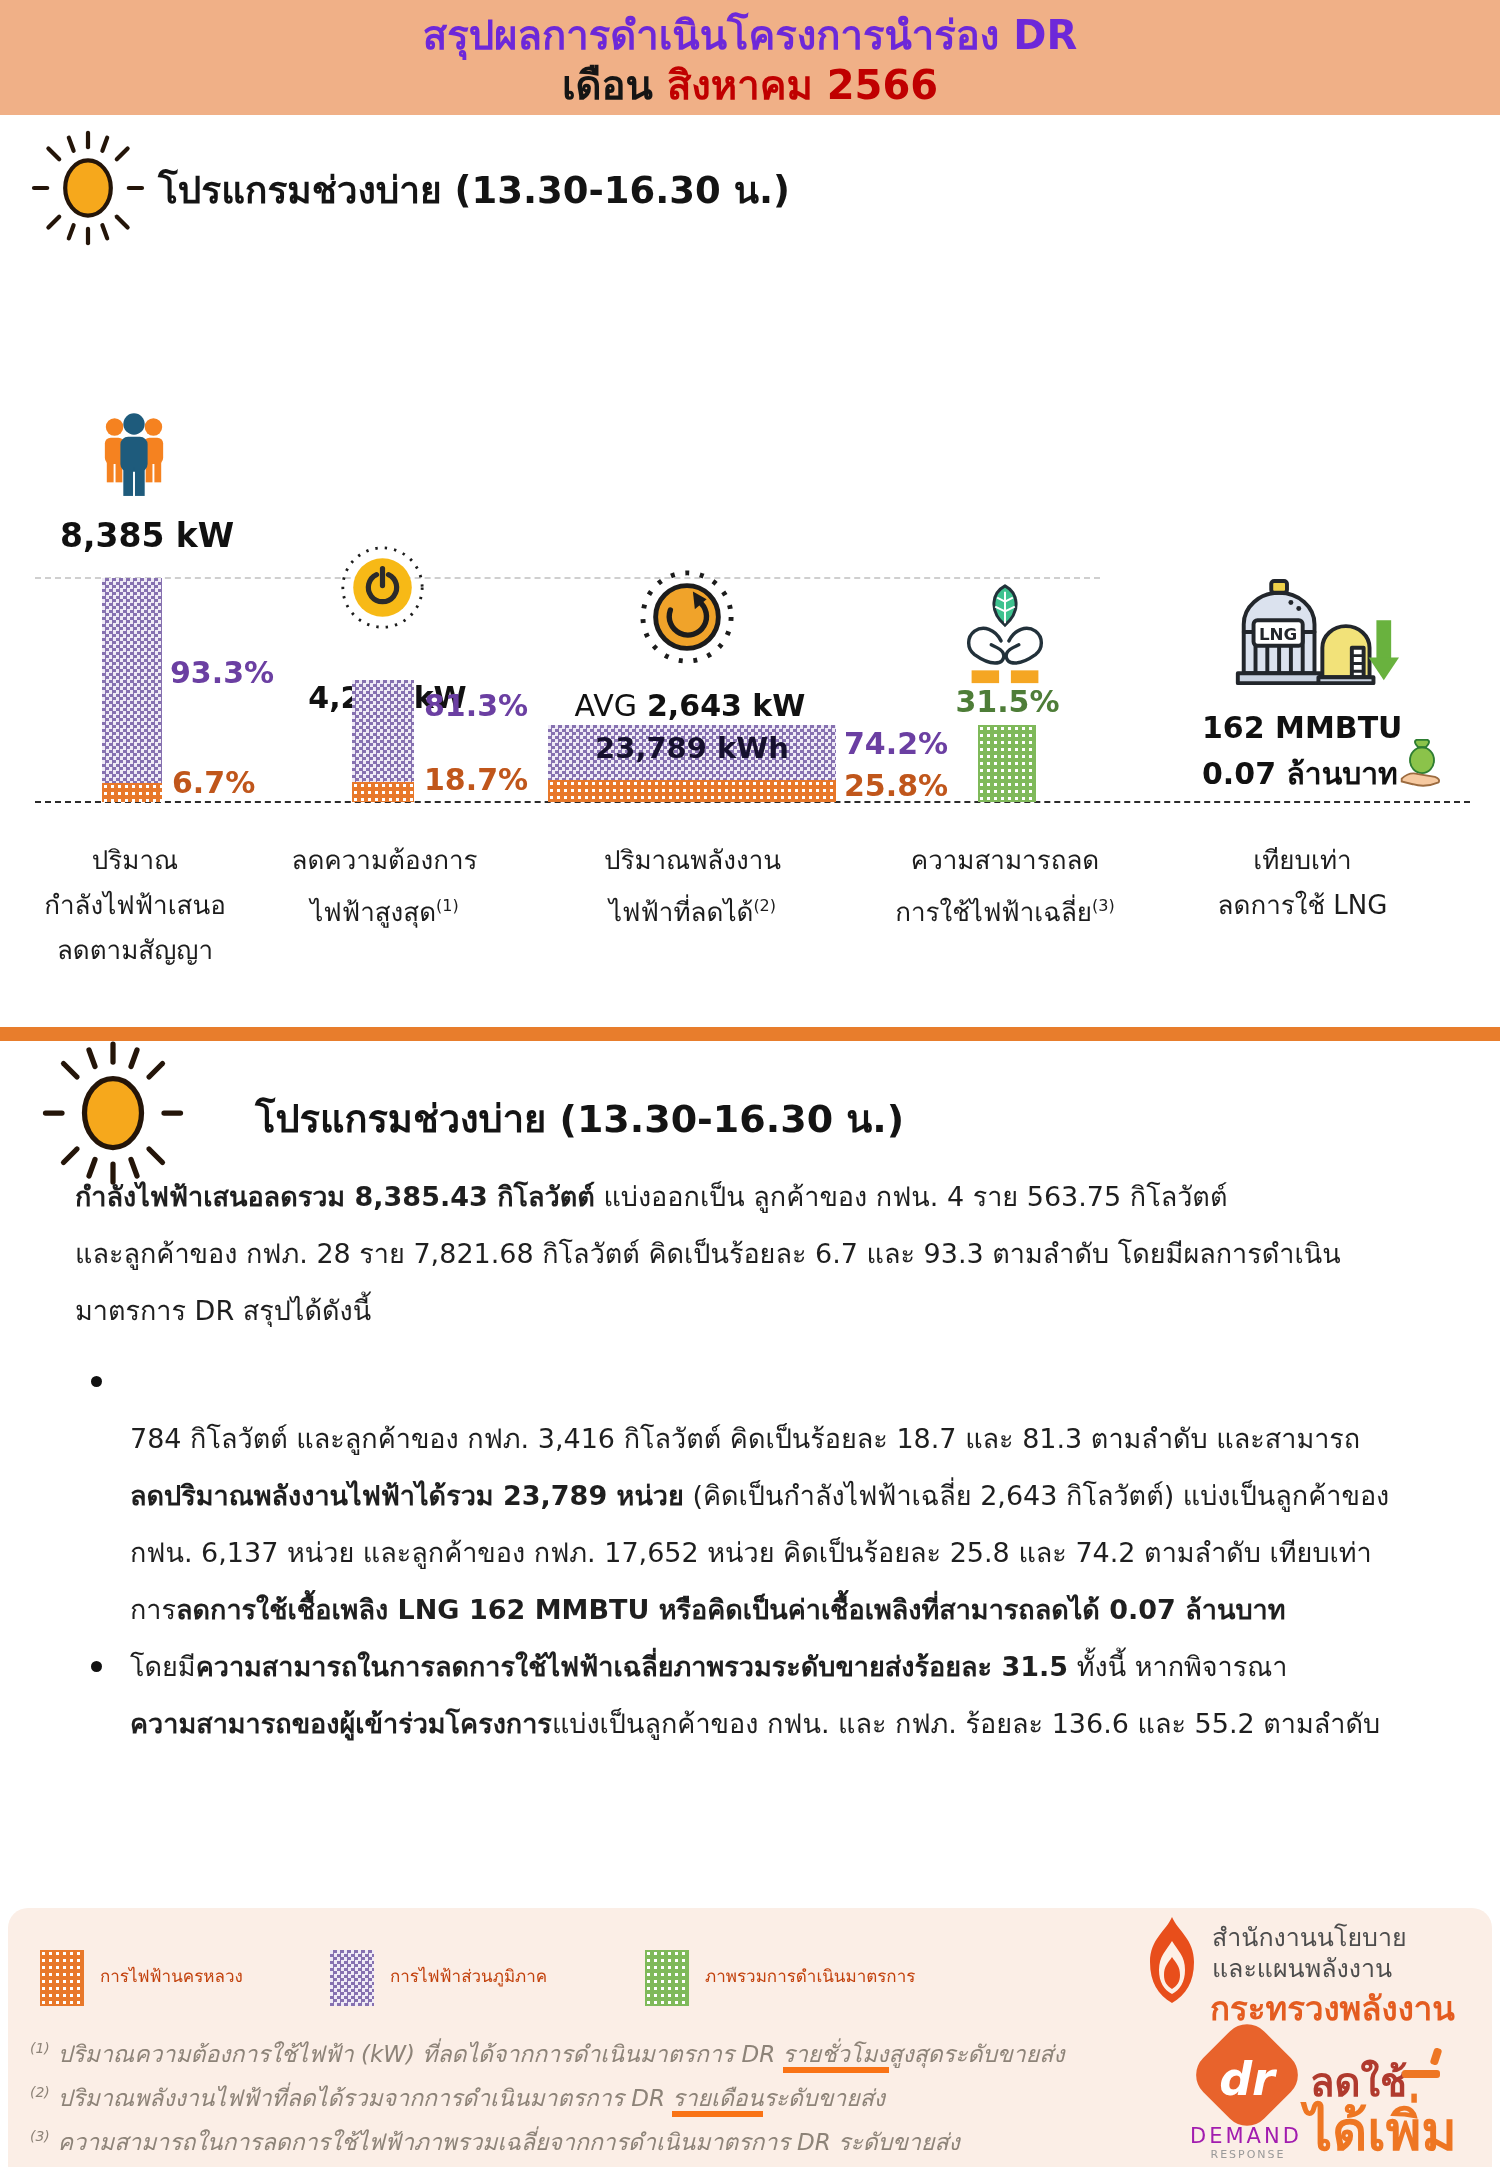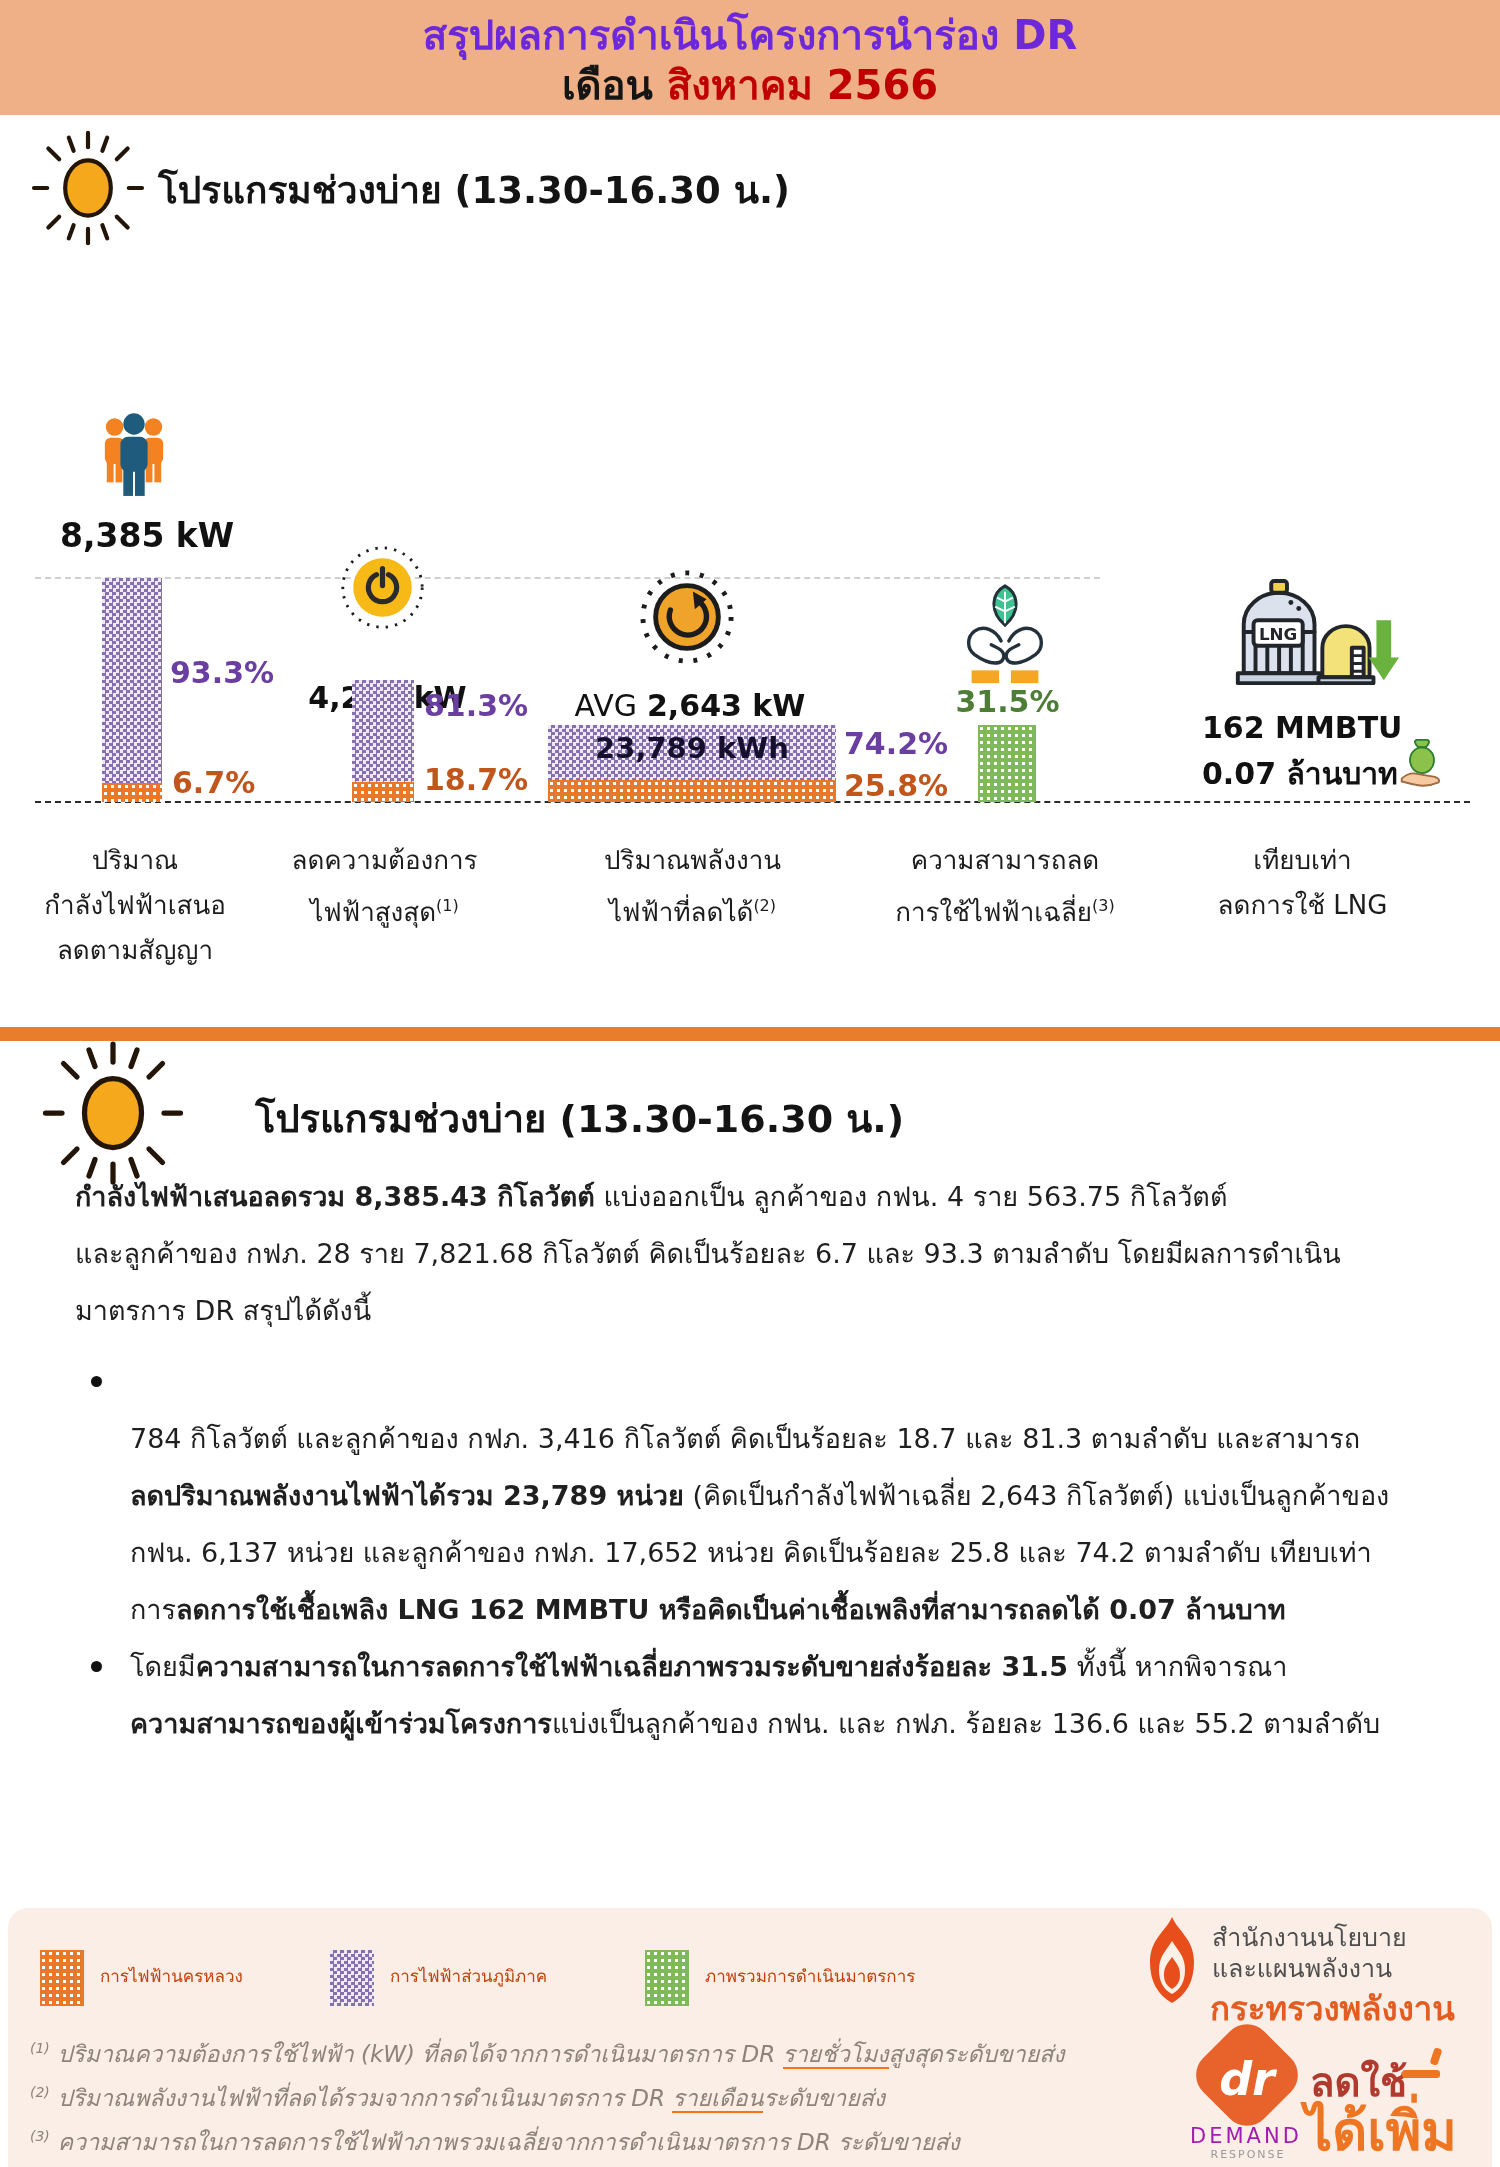--- a/index.html
+++ b/index.html
@@ -42,21 +42,21 @@
   .divider{left:0;top:1027px;width:1500px;height:14px;background:#e87d2c;}
 
   
   .bodytxt{left:75px;top:1168px;width:1380px;}
   .tline{position:relative;height:57px;line-height:57px;font-size:27px;white-space:nowrap;}
   .tline.indent{padding-left:55px;}
   .dot{position:absolute;left:16px;top:23px;width:11px;height:11px;border-radius:50%;background:#111;}
   .gap-top{margin-top:14px;}
   .seg-orange{color:#c0561b;font-weight:700;}
   .seg-bold{font-weight:700;}
-  .seg-u{border-bottom:2px solid #f97316;}
+  .seg-u{border-bottom:6px solid #f97316;}
 
   
   .fpanel{left:8px;top:1908px;width:1484px;height:259px;background:#fbeee6;border-radius:20px 20px 0 0;}
   .lg-sq{width:44px;height:56px;}
   .lg-label{font-size:17px;color:#c2410c;white-space:nowrap;}
   .fnote{font-size:23px;font-style:italic;color:#8d8378;white-space:nowrap;}
   .fnote sup{font-size:14px;margin-right:8px;}
 
   .org-l12{font-size:25px;color:#4d4d4d;white-space:nowrap;line-height:31px;}
   .org-l3{font-size:33px;font-weight:700;color:#e45c20;white-space:nowrap;}

